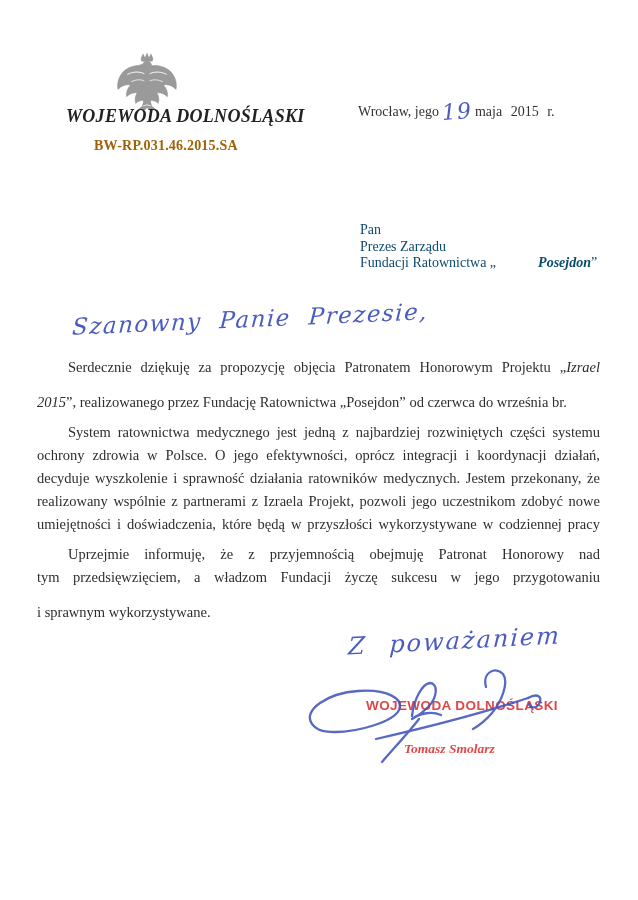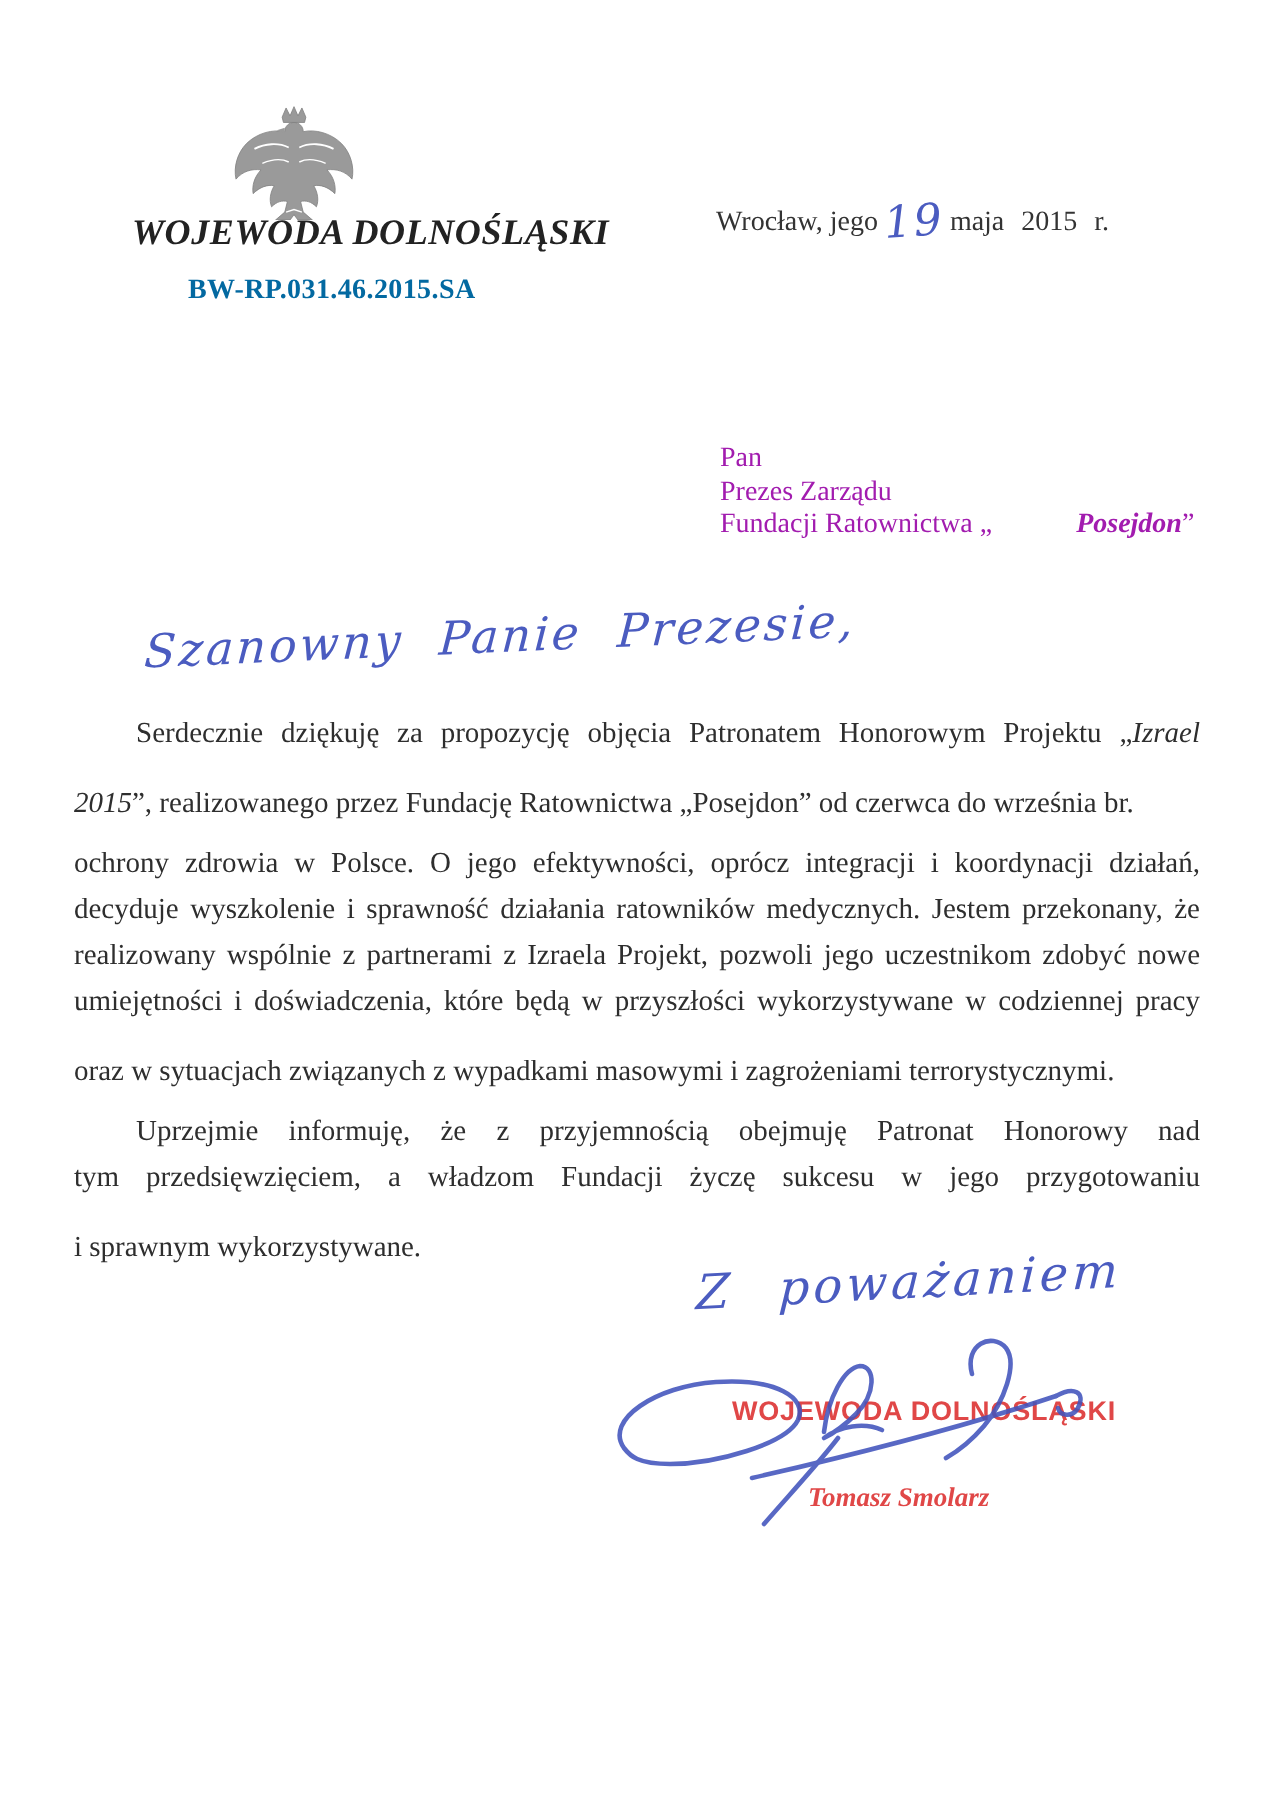--- a/index.html
+++ b/index.html
@@ -9,30 +9,30 @@
   }
   html,body{margin:0;padding:0;background:#fff;}
   .page{
     position:relative;width:630px;height:900px;background:#ffffff;overflow:hidden;
     font-family:"Liberation Serif","DejaVu Serif",serif;color:var(--body-text);
   }
   .abs{position:absolute;}
   
   .emblem{left:112px;top:52px;width:70px;height:58px;}
   .office-title{left:66px;top:106px;font-size:18px;font-weight:bold;font-style:italic;color:#222;letter-spacing:.3px;}
-  .ref{left:94px;top:138px;font-size:14px;font-weight:bold;color:#0369a1;letter-spacing:.2px;}
+  .ref{left:94px;top:138px;font-size:14px;font-weight:bold;color:#a16207;letter-spacing:.2px;}
   .dateline{left:358px;top:104px;font-size:14px;color:#333;display:flex;align-items:flex-start;}
   .dateline .tail{word-spacing:5px;}
   .hand{
     font-family:"DejaVu Serif","Liberation Serif",serif;font-style:italic;
     color:var(--ink-blue);
   }
   .day{font-size:22px;line-height:22px;margin:-3px 3px 0 3px;transform:rotate(-4deg);letter-spacing:1px;}
   
-  .recipient{left:360px;top:222px;font-size:14px;line-height:16.5px;color:#a21caf;}
+  .recipient{left:360px;top:222px;font-size:14px;line-height:16.5px;color:#0c4a6e;}
   .recipient .bold{font-weight:bold;letter-spacing:.3px;}
   .org .bi{font-weight:bold;font-style:italic;margin-left:42px;}
   
   .greeting{left:72px;top:306px;font-size:23px;letter-spacing:1.5px;word-spacing:9px;
     transform:rotate(-2.5deg) skewX(-6deg);white-space:nowrap;}
   .closing{left:348px;top:627px;font-size:24px;letter-spacing:2px;word-spacing:13px;
     transform:rotate(-3deg) skewX(-6deg);white-space:nowrap;}
   
   .body-block{left:37px;top:356px;width:563px;font-size:14.5px;}
   .para{margin:0 0 7px 0;}
@@ -80,25 +80,25 @@
   </div>
 
   <div class="abs hand greeting">Szanowny Panie Prezesie,</div>
 
   <div class="abs body-block">
       <div class="para">
         <div class="line first"><span>Serdecznie dziękuję za propozycję objęcia Patronatem Honorowym Projektu „</span><span class="it">Izrael</span></div>
         <div class="line last"><span class="it">2015</span><span>”, realizowanego przez Fundację Ratownictwa „Posejdon” od czerwca do września br.</span></div>
       </div>
       <div class="para">
+        <div class="line first"><span>System ratownictwa medycznego jest jedną z najbardziej rozwiniętych części systemu</span></div>
         <div class="line"><span>ochrony zdrowia w Polsce. O jego efektywności, oprócz integracji i koordynacji działań,</span></div>
         <div class="line"><span>decyduje wyszkolenie i sprawność działania ratowników medycznych. Jestem przekonany, że</span></div>
         <div class="line"><span>realizowany wspólnie z partnerami z Izraela Projekt, pozwoli jego uczestnikom zdobyć nowe</span></div>
         <div class="line"><span>umiejętności i doświadczenia, które będą w przyszłości wykorzystywane w codziennej pracy</span></div>
-        <div class="line last"><span>oraz w sytuacjach związanych z wypadkami masowymi i zagrożeniami terrorystycznymi.</span></div>
       </div>
       <div class="para">
         <div class="line first"><span>Uprzejmie informuję, że z przyjemnością obejmuję Patronat Honorowy nad</span></div>
         <div class="line"><span>tym przedsięwzięciem, a władzom Fundacji życzę sukcesu w jego przygotowaniu</span></div>
         <div class="line last"><span>i sprawnym wykorzystywane.</span></div>
       </div>
     </div>
 
   <div class="abs hand closing">Z poważaniem</div>
 

